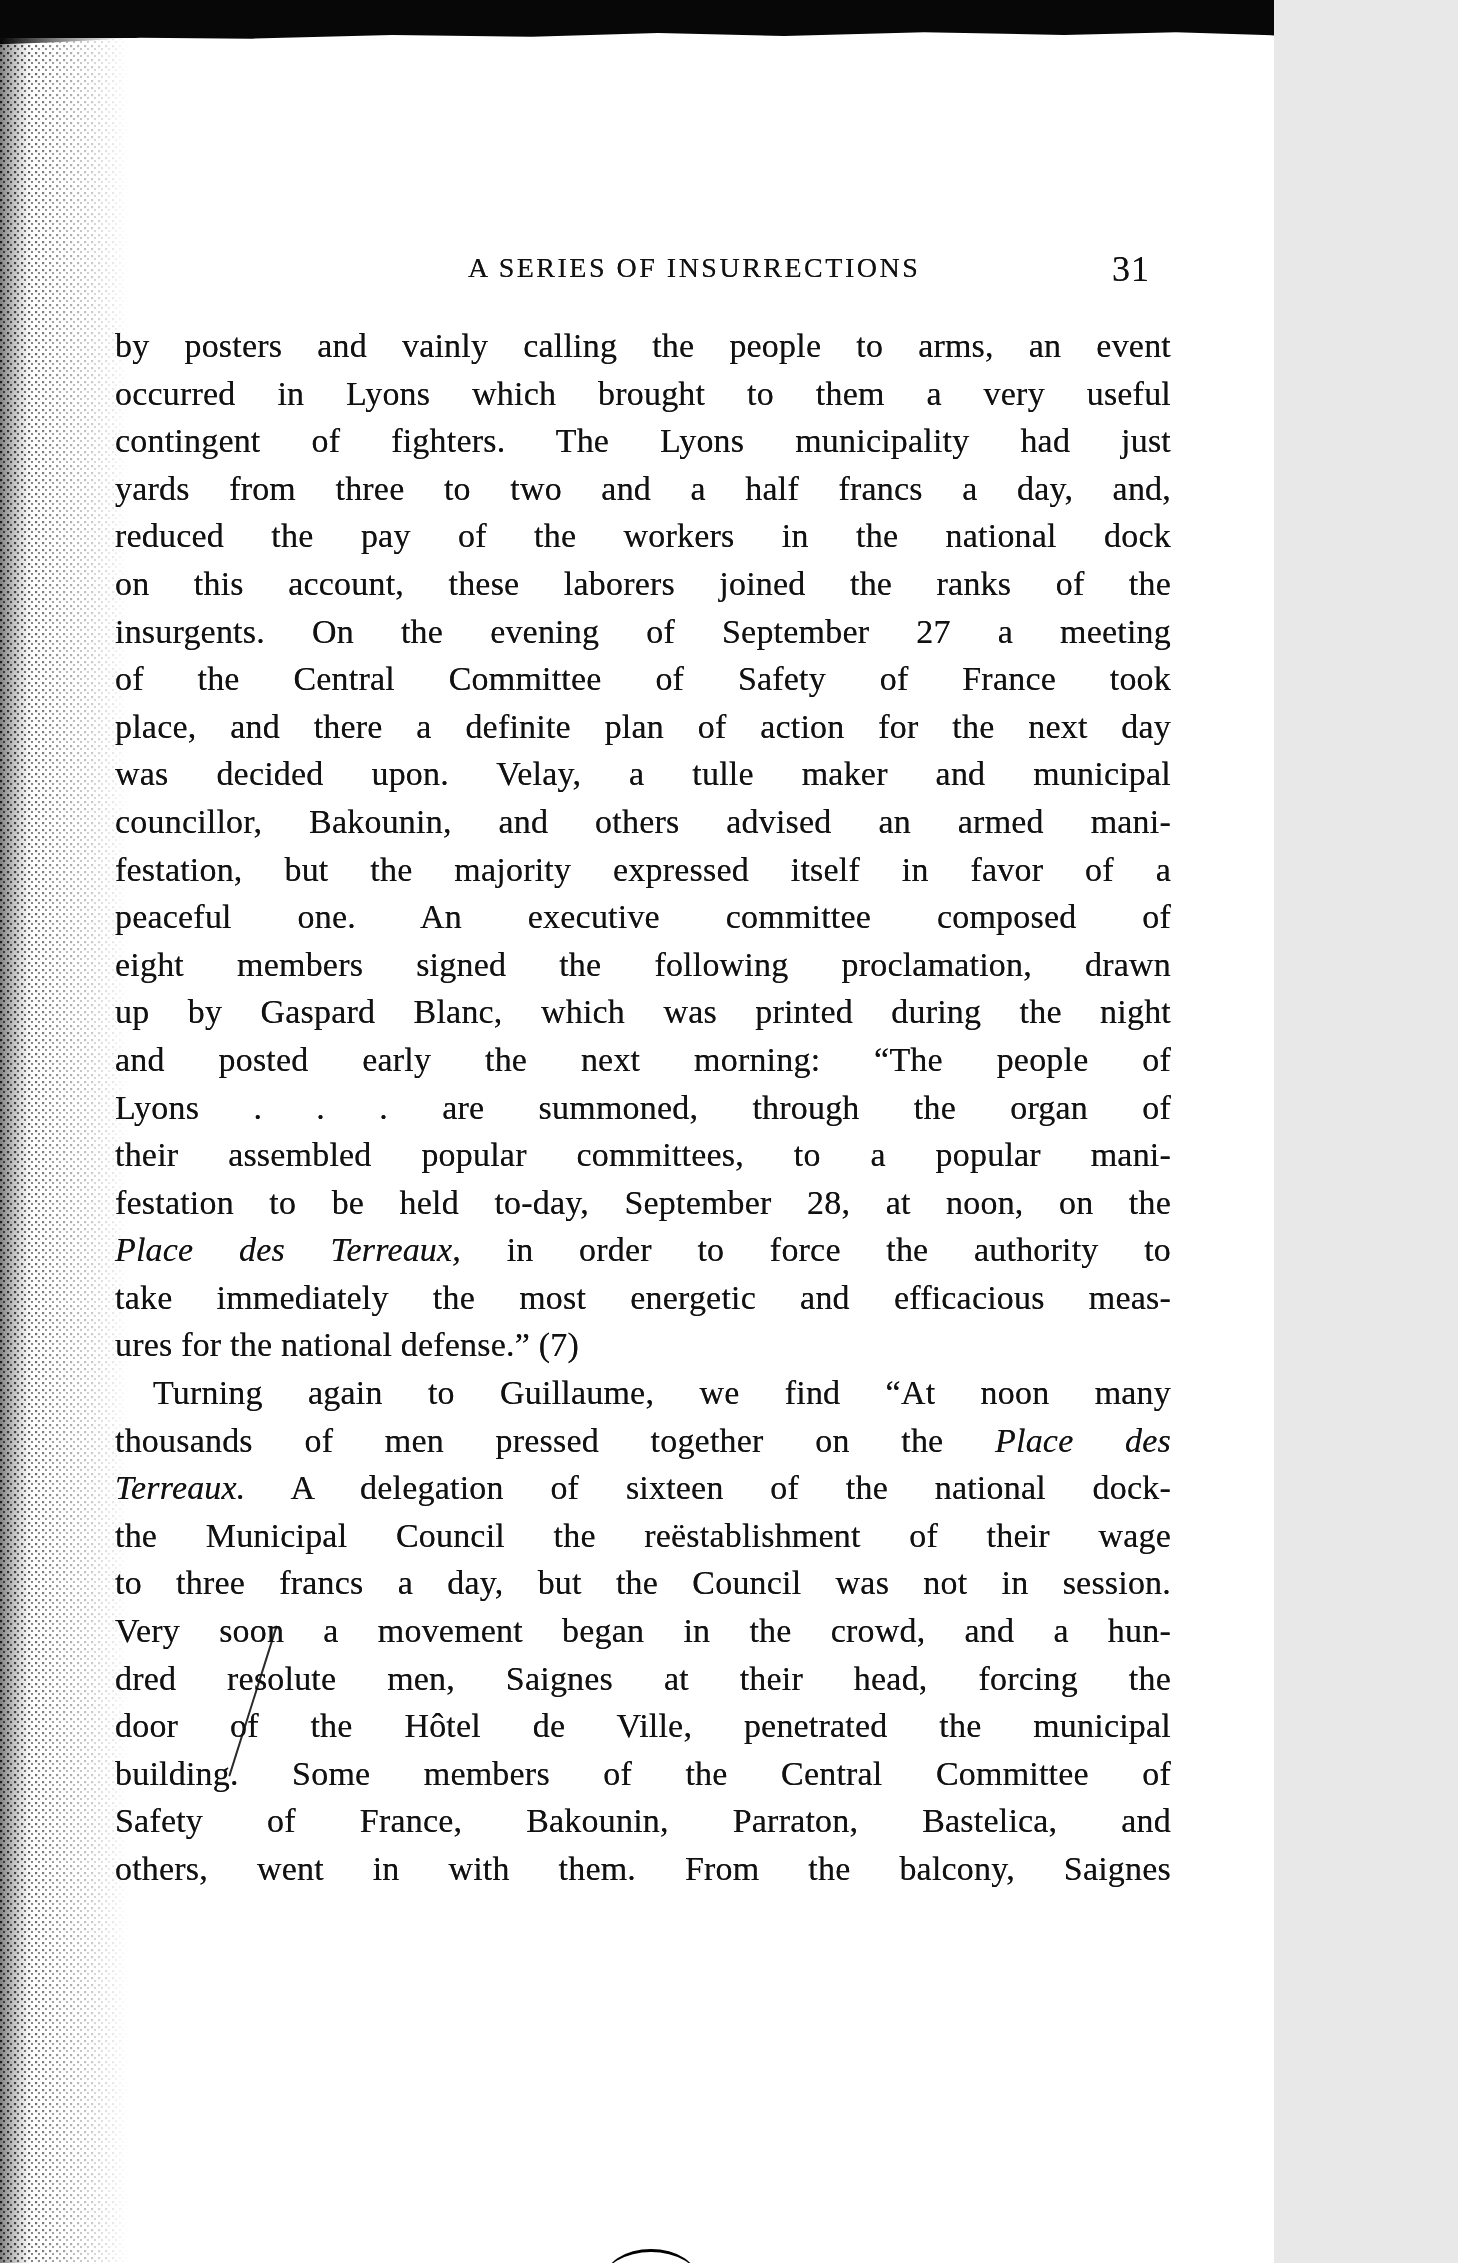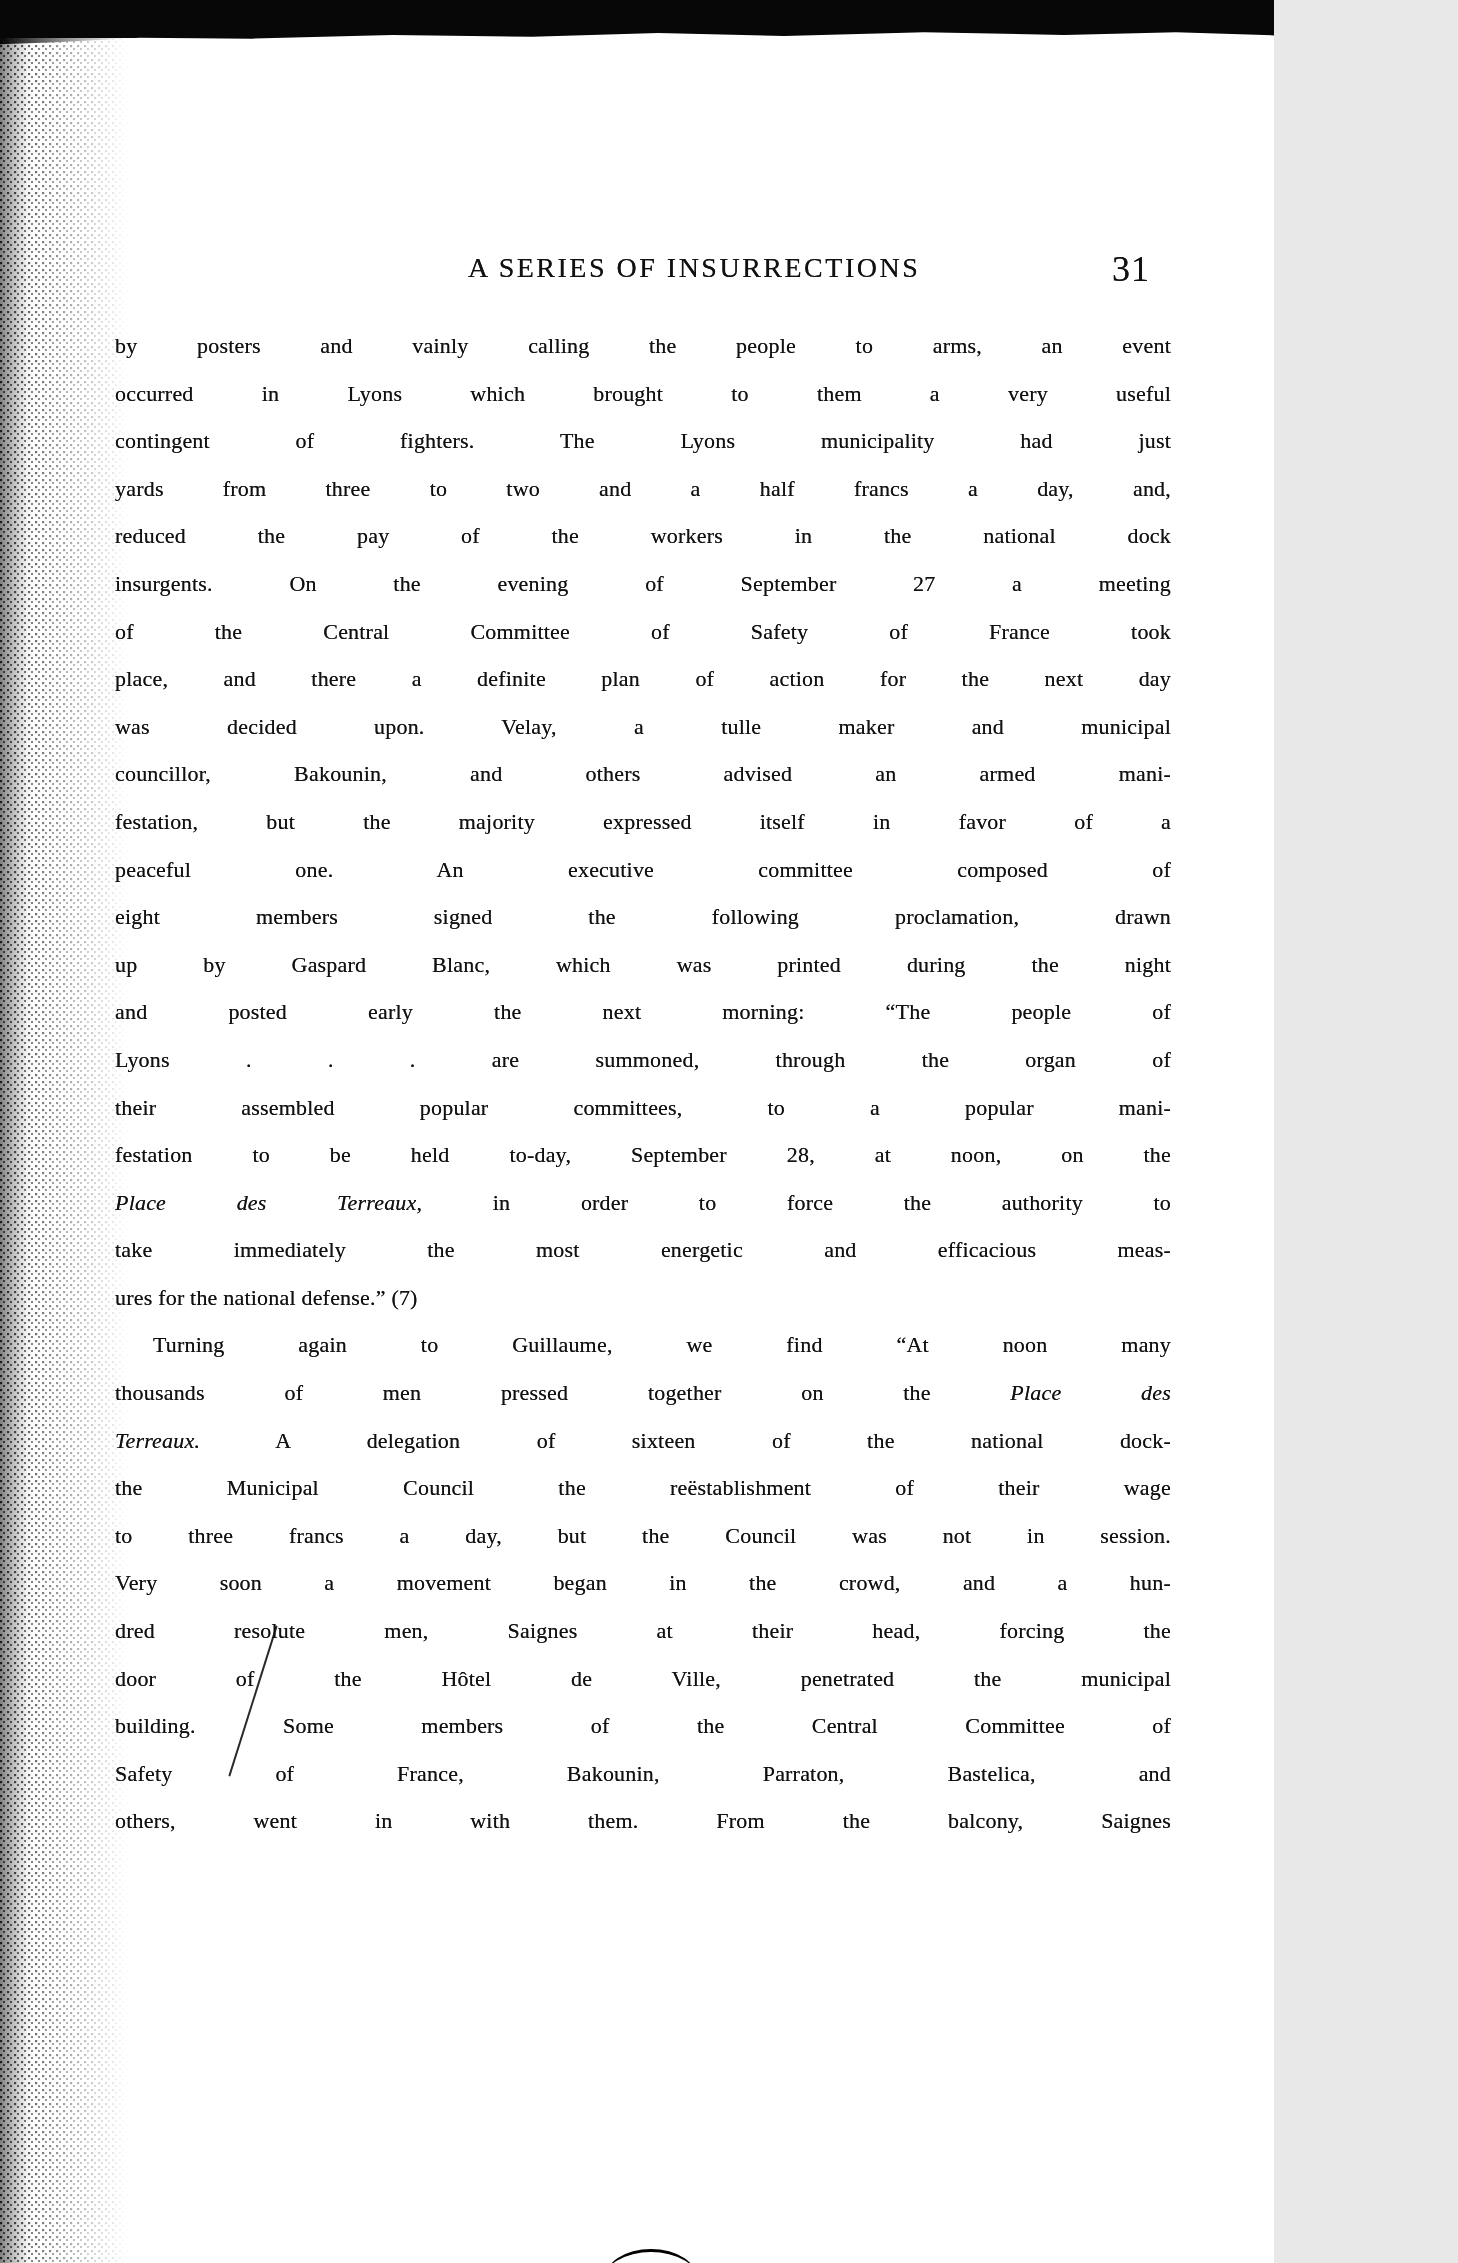--- a/index.html
+++ b/index.html
@@ -60,21 +60,21 @@
     font-size:28px;letter-spacing:2.5px;white-space:nowrap;
     text-shadow:0 0 .6px rgba(0,0,0,.75);
   }
   .folio{
     position:absolute;left:1112px;top:248px;
     font-size:36px;letter-spacing:1px;
     text-shadow:0 0 .6px rgba(0,0,0,.75);
   }
   .body-text{
     position:absolute;left:115px;top:322px;width:1056px;
-    font-size:22px;line-height:47.6px;letter-spacing:.2px;
+    font-size:34px;line-height:47.6px;letter-spacing:.2px;
     text-shadow:0 0 .6px rgba(0,0,0,.7);
   }
   .line{
     text-align:justify;
     text-align-last:justify;
     white-space:normal;
   }
   .line.no-just{text-align-last:left;}
   .line.indent{text-indent:38px;}
   .line i{font-style:italic;margin-top:39px;}
@@ -93,20 +93,21 @@
 
   <div class="running-head">A SERIES OF INSURRECTIONS</div>
   <div class="folio">31</div>
 
   <div class="body-text">
       <div class="line"><span>by posters and vainly calling the people to arms, an event</span></div>
       <div class="line"><span>occurred in Lyons which brought to them a very useful</span></div>
       <div class="line"><span>contingent of fighters.  The Lyons municipality had just</span></div>
       <div class="line"><span>yards from three to two and a half francs a day, and,</span></div>
       <div class="line"><span>reduced the pay of the workers in the national dock</span></div>
+      <div class="line"><span>on this account, these laborers joined the ranks of the</span></div>
       <div class="line"><span>insurgents.  On the evening of September 27 a meeting</span></div>
       <div class="line"><span>of the Central Committee of Safety of France took</span></div>
       <div class="line"><span>place, and there a definite plan of action for the next day</span></div>
       <div class="line"><span>was decided upon.  Velay, a tulle maker and municipal</span></div>
       <div class="line"><span>councillor, Bakounin, and others advised an armed mani-</span></div>
       <div class="line"><span>festation, but the majority expressed itself in favor of a</span></div>
       <div class="line"><span>peaceful one.  An executive committee composed of</span></div>
       <div class="line"><span>eight members signed the following proclamation, drawn</span></div>
       <div class="line"><span>up by Gaspard Blanc, which was printed during the night</span></div>
       <div class="line"><span>and posted early the next morning:  “The people of</span></div>

